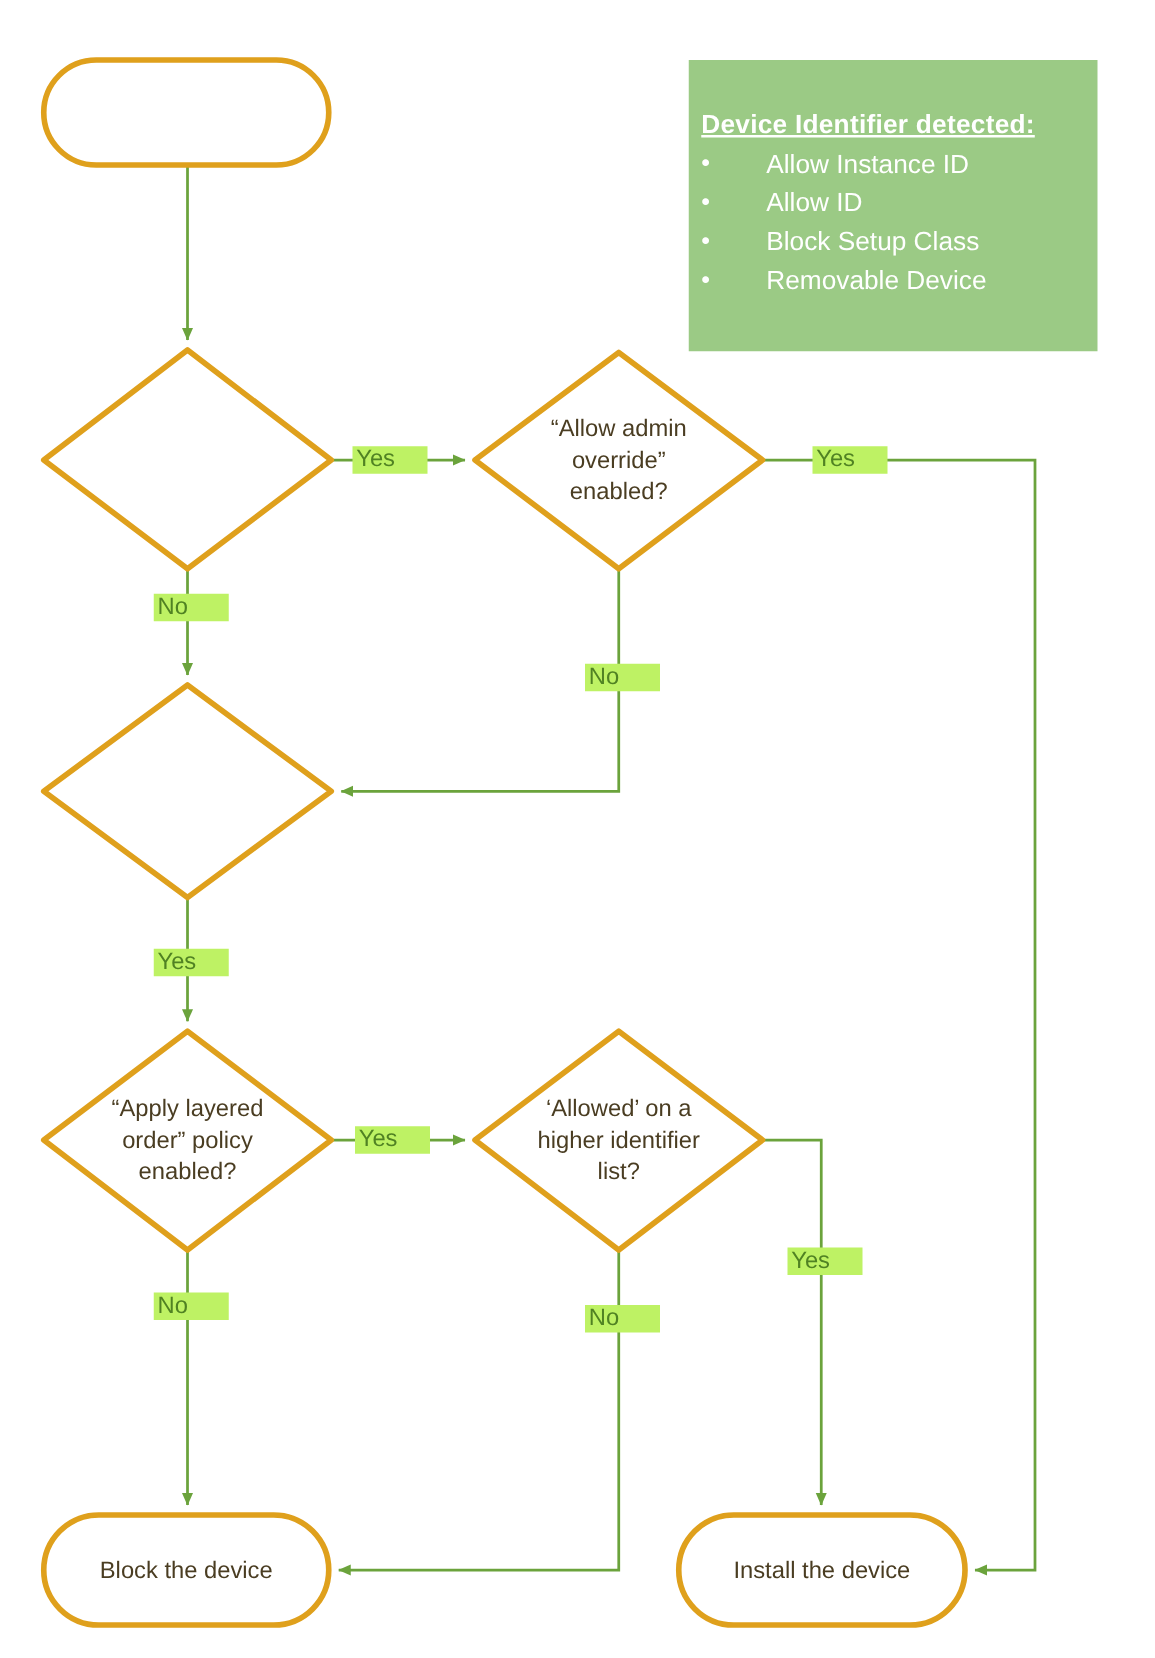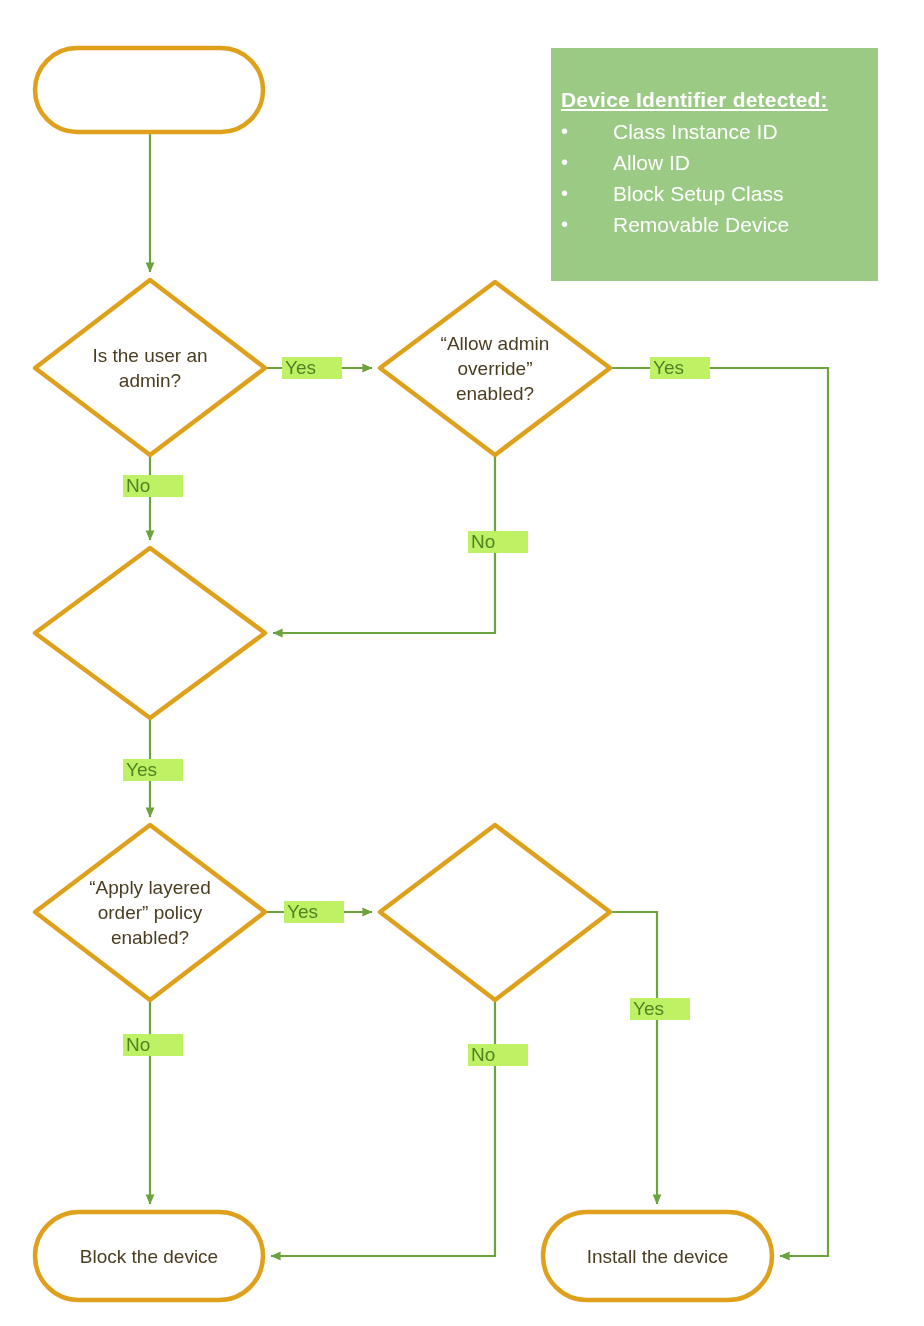--- a/index.html
+++ b/index.html
@@ -75,32 +75,33 @@
       <polygon points="495,282 610,368 495,455 380,368"></polygon>
       <polygon points="150,548 265,633 150,718 35,633"></polygon>
       <polygon points="150,825 265,912 150,1000 35,912"></polygon>
       <polygon points="495,825 610,912 495,1000 380,912"></polygon>
       <rect x="35" y="1212" width="228" height="88" rx="44" ry="44"></rect>
       <rect x="543" y="1212" width="229" height="88" rx="44" ry="44"></rect>
     </g>
   </svg>
 
 
-  <div class="node-text" style="left:50px;top:280px;width:200px;height:175px;">Is the user an
-admin?</div>
 
   <div class="node-text" style="left:395px;top:282px;width:200px;height:173px;">“Allow admin
 override”
 enabled?</div>
 
 
   <div class="node-text" style="left:48px;top:825px;width:204px;height:175px;">“Apply layered
 order” policy
 enabled?</div>
 
+  <div class="node-text" style="left:390px;top:825px;width:210px;height:175px;">‘Allowed’ on a
+higher identifier
+list?</div>
 
   <div class="node-text" style="left:543px;top:1212px;width:229px;height:88px;">Install the device</div>
 
   <div class="node-text" style="left:35px;top:1212px;width:228px;height:88px;">Block the device</div>
 
   <div class="edge-label" style="left:282px;top:357px;width:54px;">Yes</div>
 
   <div class="edge-label" style="left:123px;top:475px;width:54px;">No</div>
 
   <div class="edge-label" style="left:650px;top:357px;width:54px;">Yes</div>
@@ -115,21 +116,21 @@
 
   <div class="edge-label" style="left:630px;top:998px;width:54px;">Yes</div>
 
   <div class="edge-label" style="left:468px;top:1044px;width:54px;">No</div>
 
   <div class="legend">
     <div class="legend-title">Device Identifier detected:</div>
     <ul class="legend-list">
       <li>
         <span class="bullet">•</span>
-        <span>Class Instance ID</span>
+        <span>Allow Instance ID</span>
       </li>
       <li>
         <span class="bullet">•</span>
         <span>Allow ID</span>
       </li>
       <li>
         <span class="bullet">•</span>
         <span>Block Setup Class</span>
       </li>
       <li>

